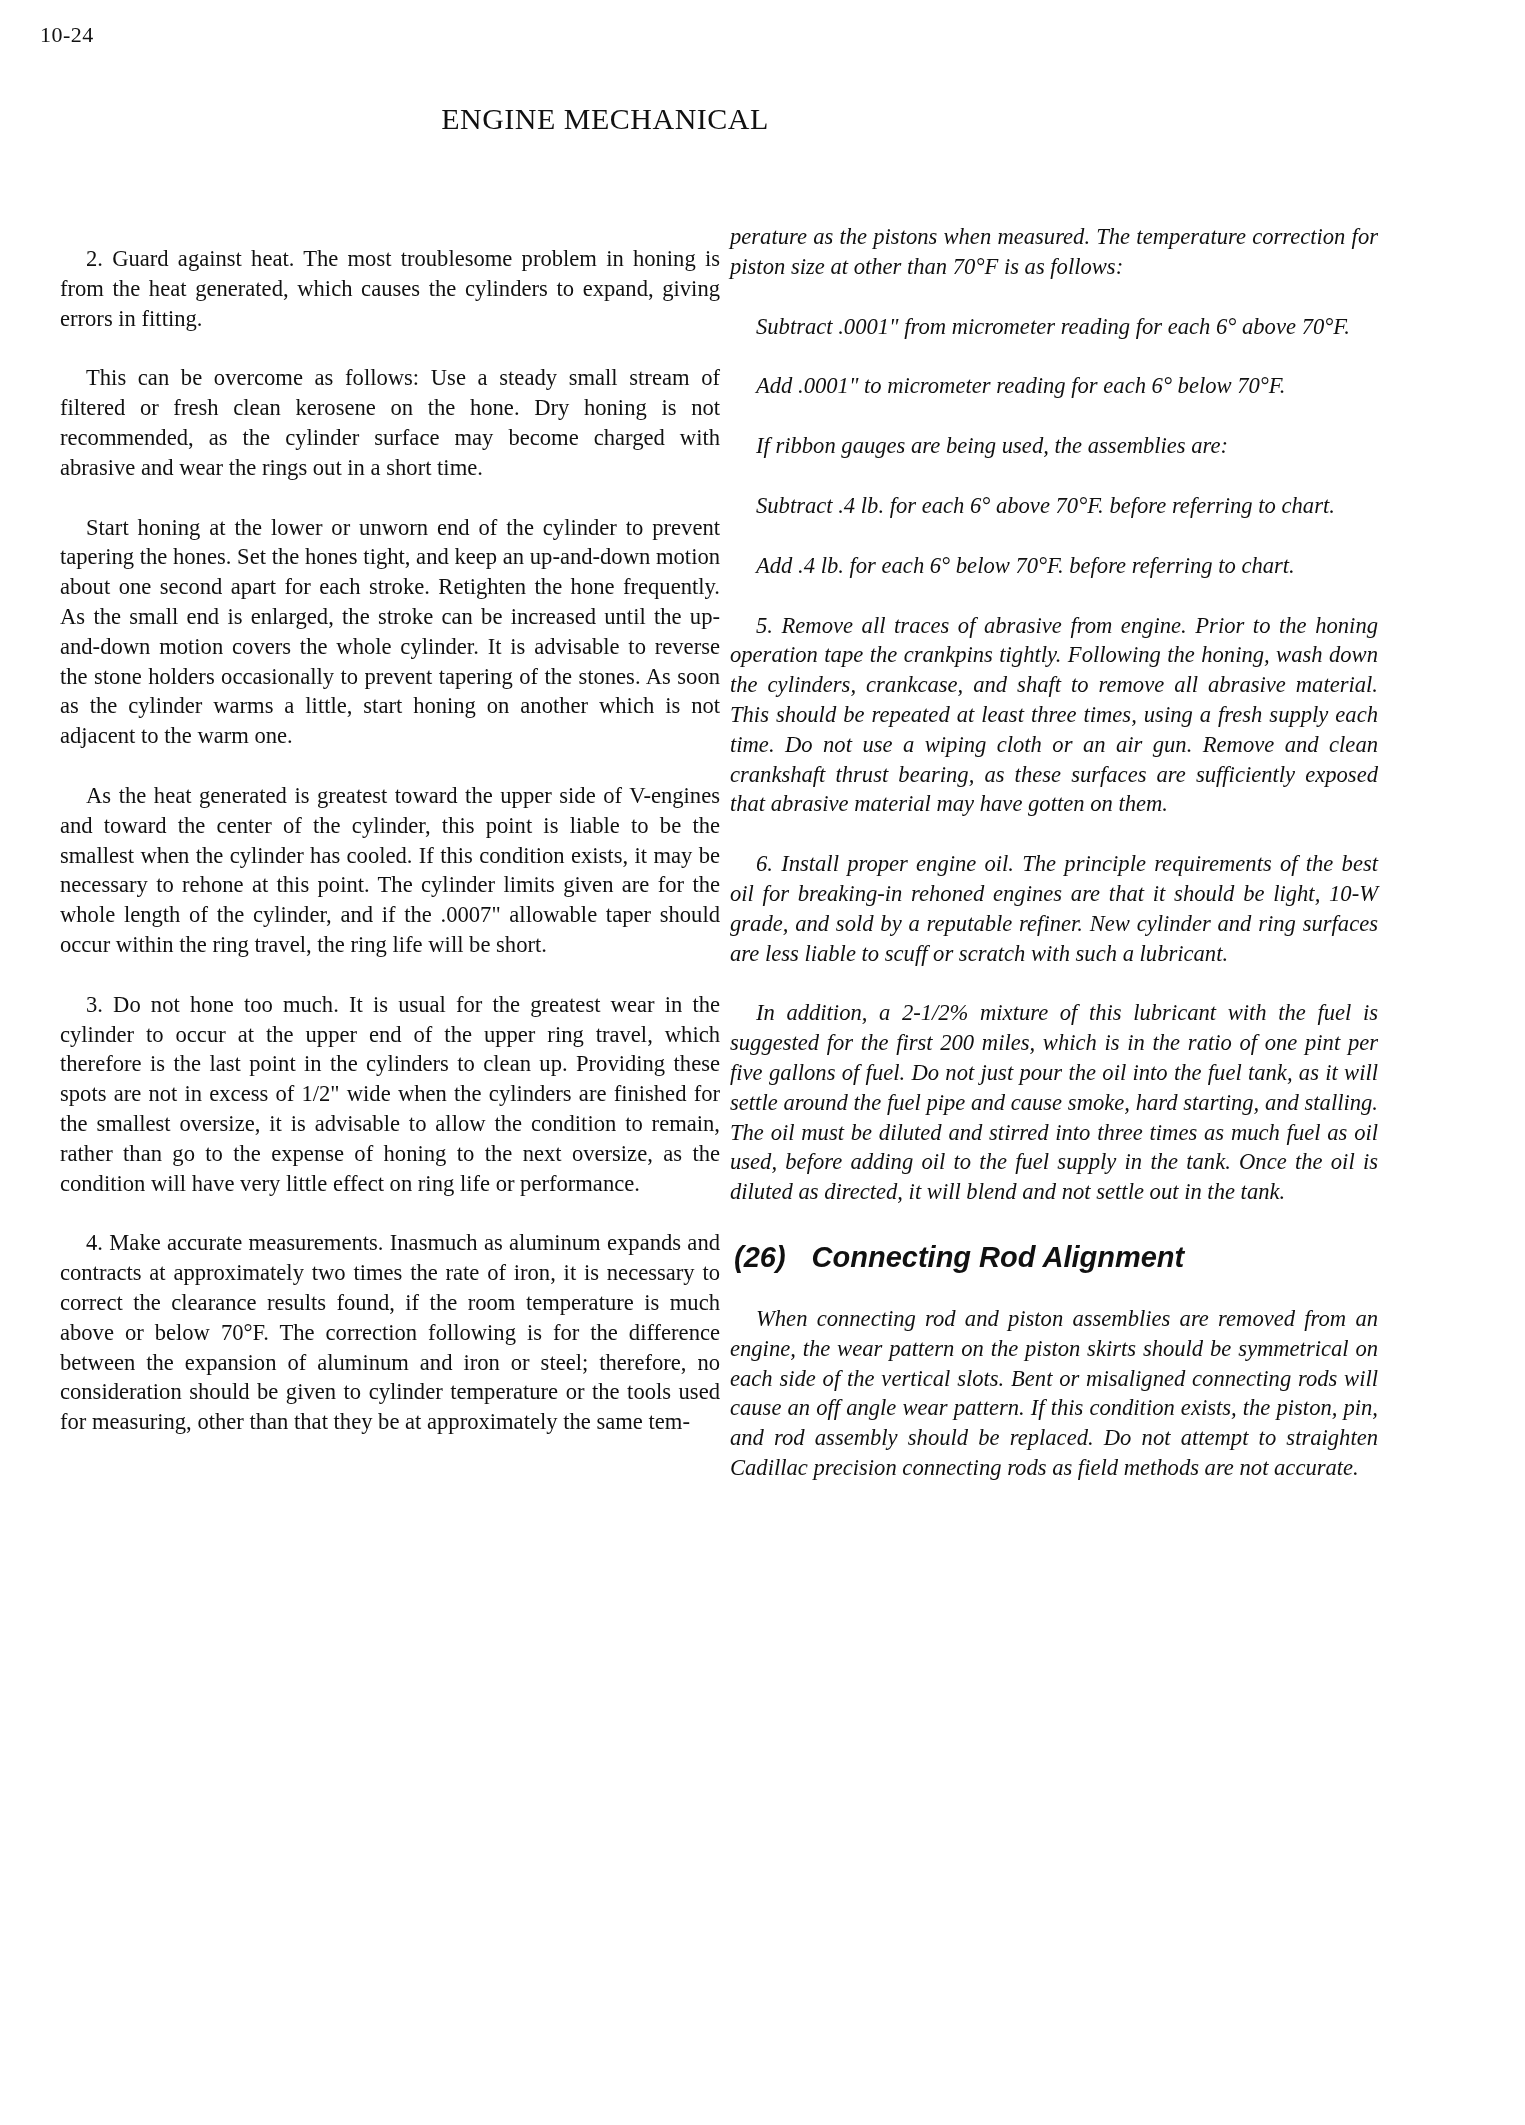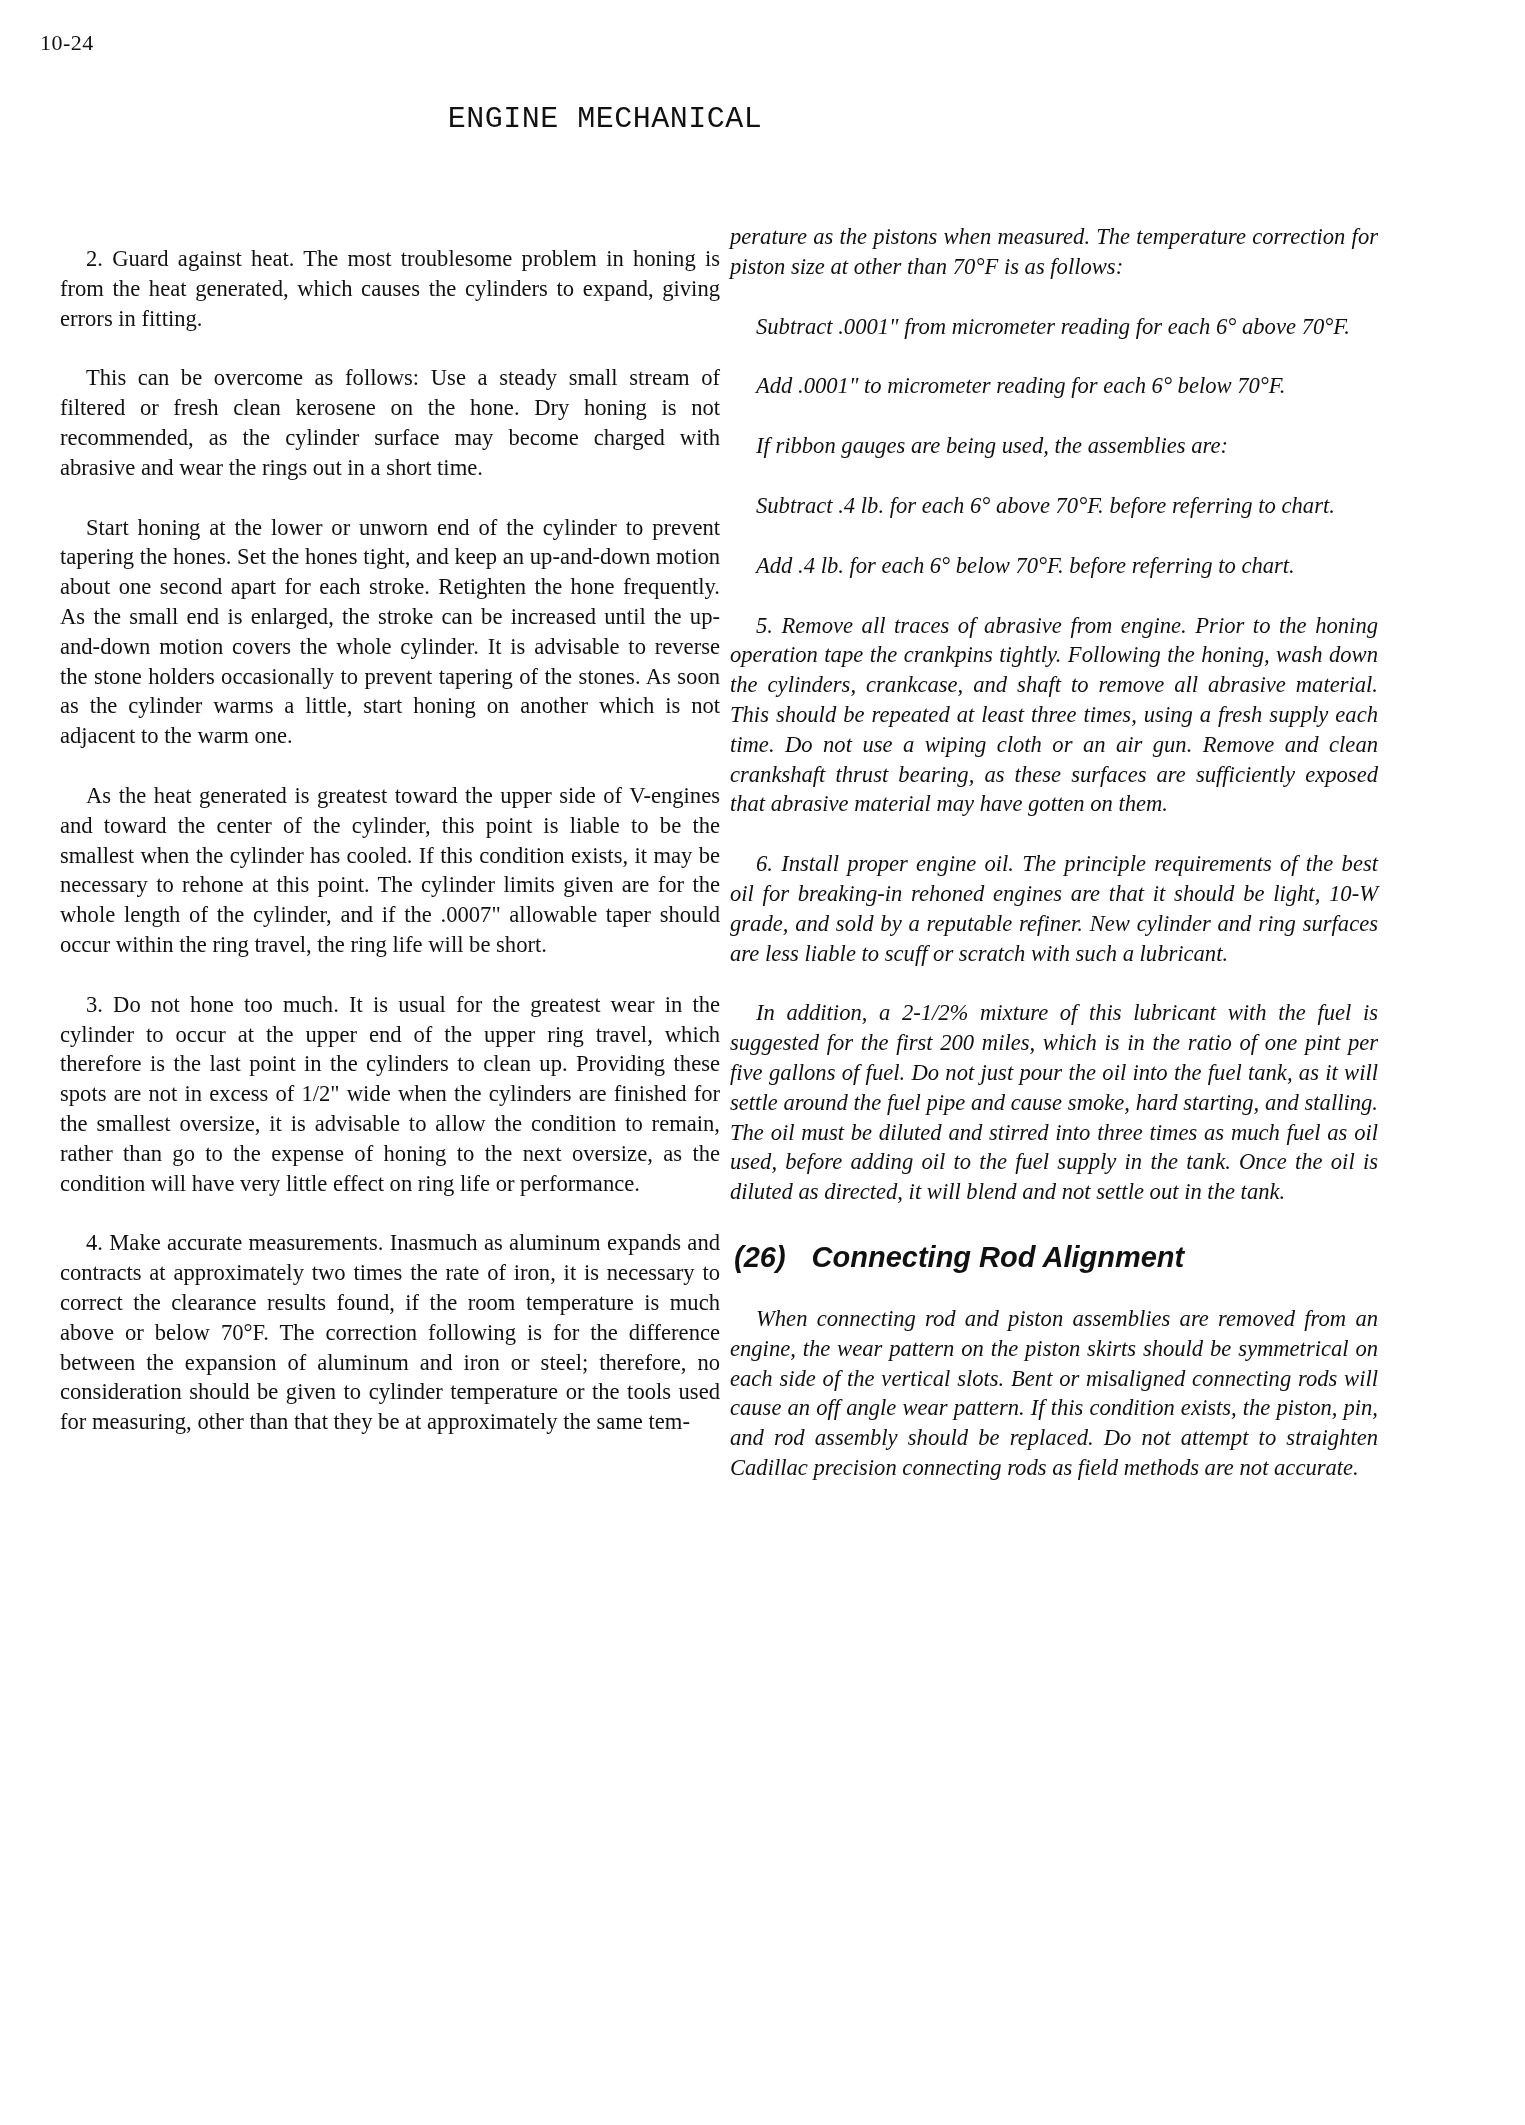--- a/index.html
+++ b/index.html
@@ -11,32 +11,32 @@
       width: 1525px;
       height: 2125px;
       position: relative;
       overflow: hidden;
       color: #111111;
       font-family: "DejaVu Serif", "Liberation Serif", serif;
     }
     .page-number {
       position: absolute;
       left: 40px;
-      top: 30px;
+      top: 22px;
       font-family: "Liberation Serif", serif;
       font-size: 22px;
       letter-spacing: 0.5px;
     }
     .page-header {
       position: absolute;
       left: 0;
       width: 1210px;
       top: 102px;
       text-align: center;
-      font-family: Liberation Mono, monospace;
+      font-family: Liberation Serif, serif;
       font-size: 30px;
       letter-spacing: 0.5px;
     }
     .column {
       position: absolute;
       top: 228px;
       width: 660px;
     }
     .col-left { left: 60px; margin-top: 16px; }
     .col-right { left: 730px; top: 222px; width: 648px; font-style: italic; }

